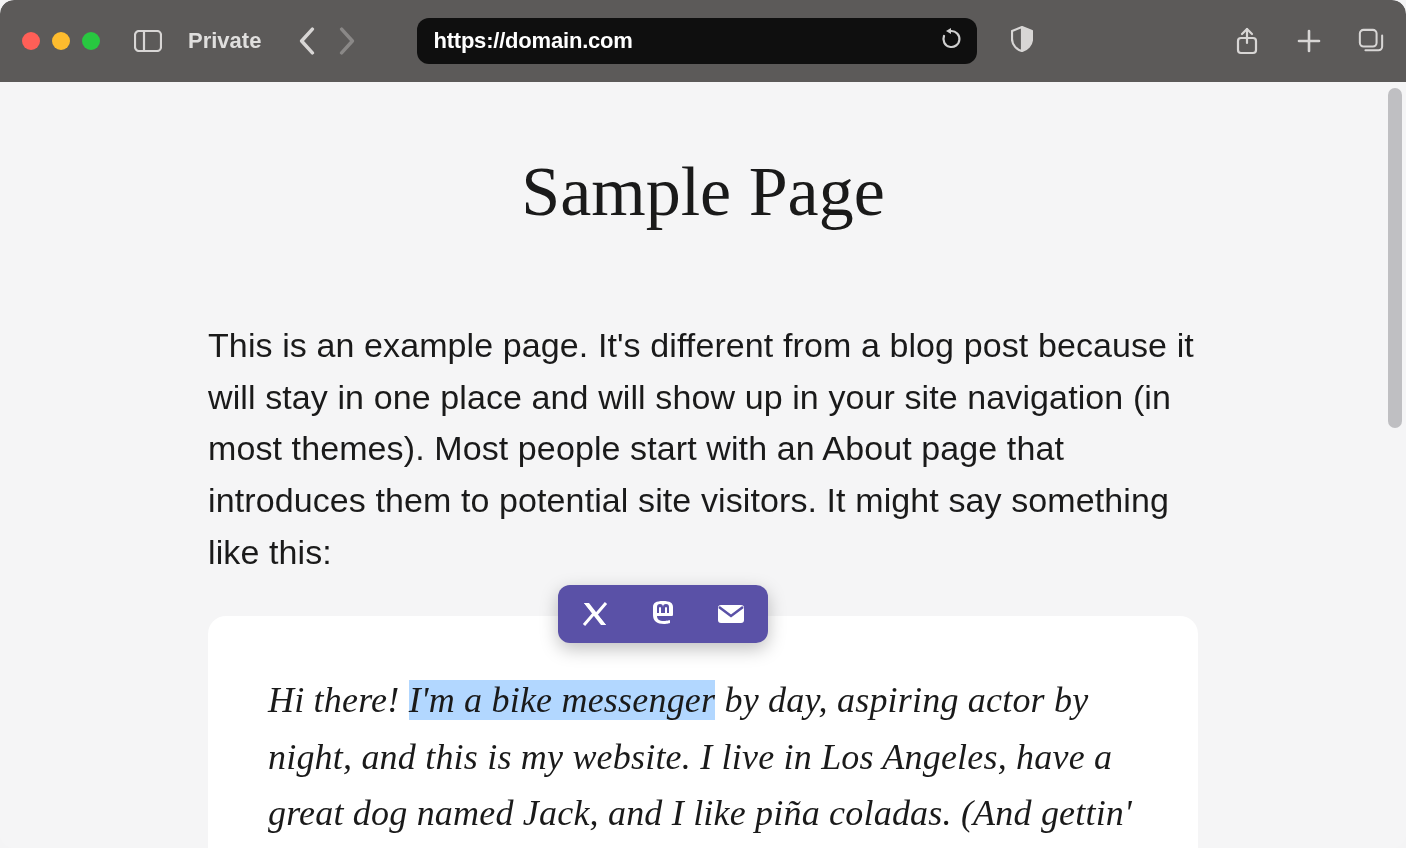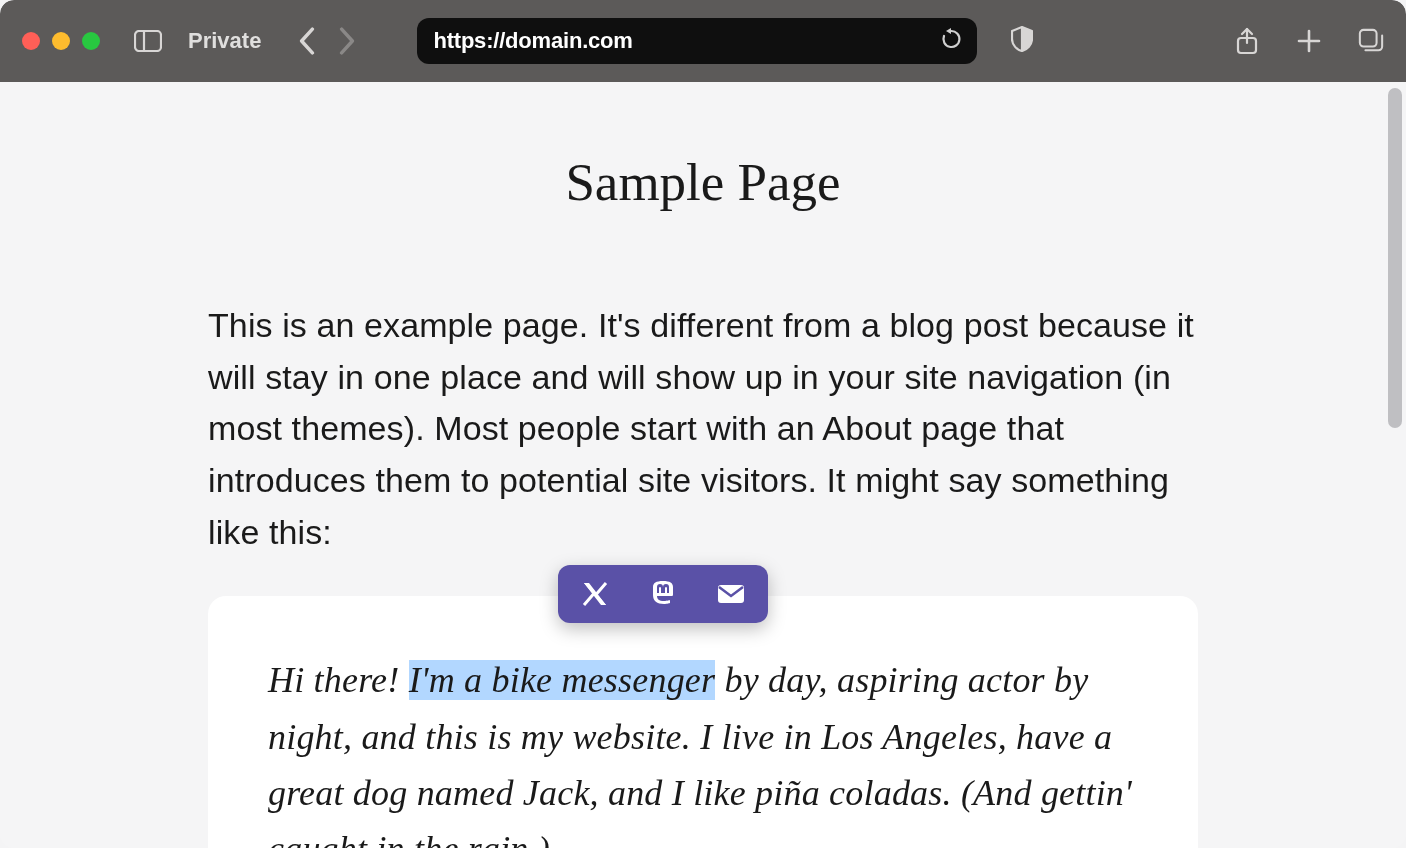--- a/index.html
+++ b/index.html
@@ -31,21 +31,21 @@
     .privacy-shield svg { width: 22px; height: 26px; }
 
     .right-tools { margin-left: auto; display: flex; gap: 36px; align-items: center; color: #d8d6d5; }
     .right-tools svg { width: 26px; height: 28px; display:block;}
 
     
     .page { background: #f5f5f6; height: calc(848px - 82px); overflow: hidden; position: relative; }
     .scrollbar { position: absolute; right: 4px; top: 6px; width: 14px; height: 340px; background: #bfbfc2; border-radius: 10px; }
 
     .content { width: 990px; margin: 0 auto; padding-top: 70px; }
-    .page-title { font-family: Garamond, "Adobe Garamond Pro", Georgia, "Times New Roman", serif; font-size: 53px; text-align: center; color: #1a1a1a; font-weight: 500; letter-spacing: 0px; }
+    .page-title { font-family: Garamond, "Adobe Garamond Pro", Georgia, "Times New Roman", serif; font-size: 70px; text-align: center; color: #1a1a1a; font-weight: 500; letter-spacing: 0px; }
 
     .intro-paragraph { font-family: -apple-system, "Helvetica Neue", Arial, sans-serif; font-size: 34px; line-height: 1.52; color: #1a1a1a; margin-top: 88px; letter-spacing: 0.1px;}
 
     .quote-box { background: #ffffff; border-radius: 18px; margin-top: 38px; padding: 56px 60px 30px; position: relative; }
     .quote-text { font-family: Garamond, "Adobe Garamond Pro", Georgia, "Times New Roman", serif; font-style: italic; font-size: 36px; line-height: 1.56; color: #1a1a1a; letter-spacing: 0.2px;}
     .highlight { background: #b2d7ff; }
 
     
     .share-popover { position: absolute; top: -31px; left: 350px; background: #5a51a7; border-radius: 12px; display: flex; align-items: center; padding: 14px 22px; gap: 38px; box-shadow: 0 6px 18px rgba(0,0,0,0.25); }
     .share-popover svg { width: 30px; height: 30px; fill: #ffffff; display:block;}

